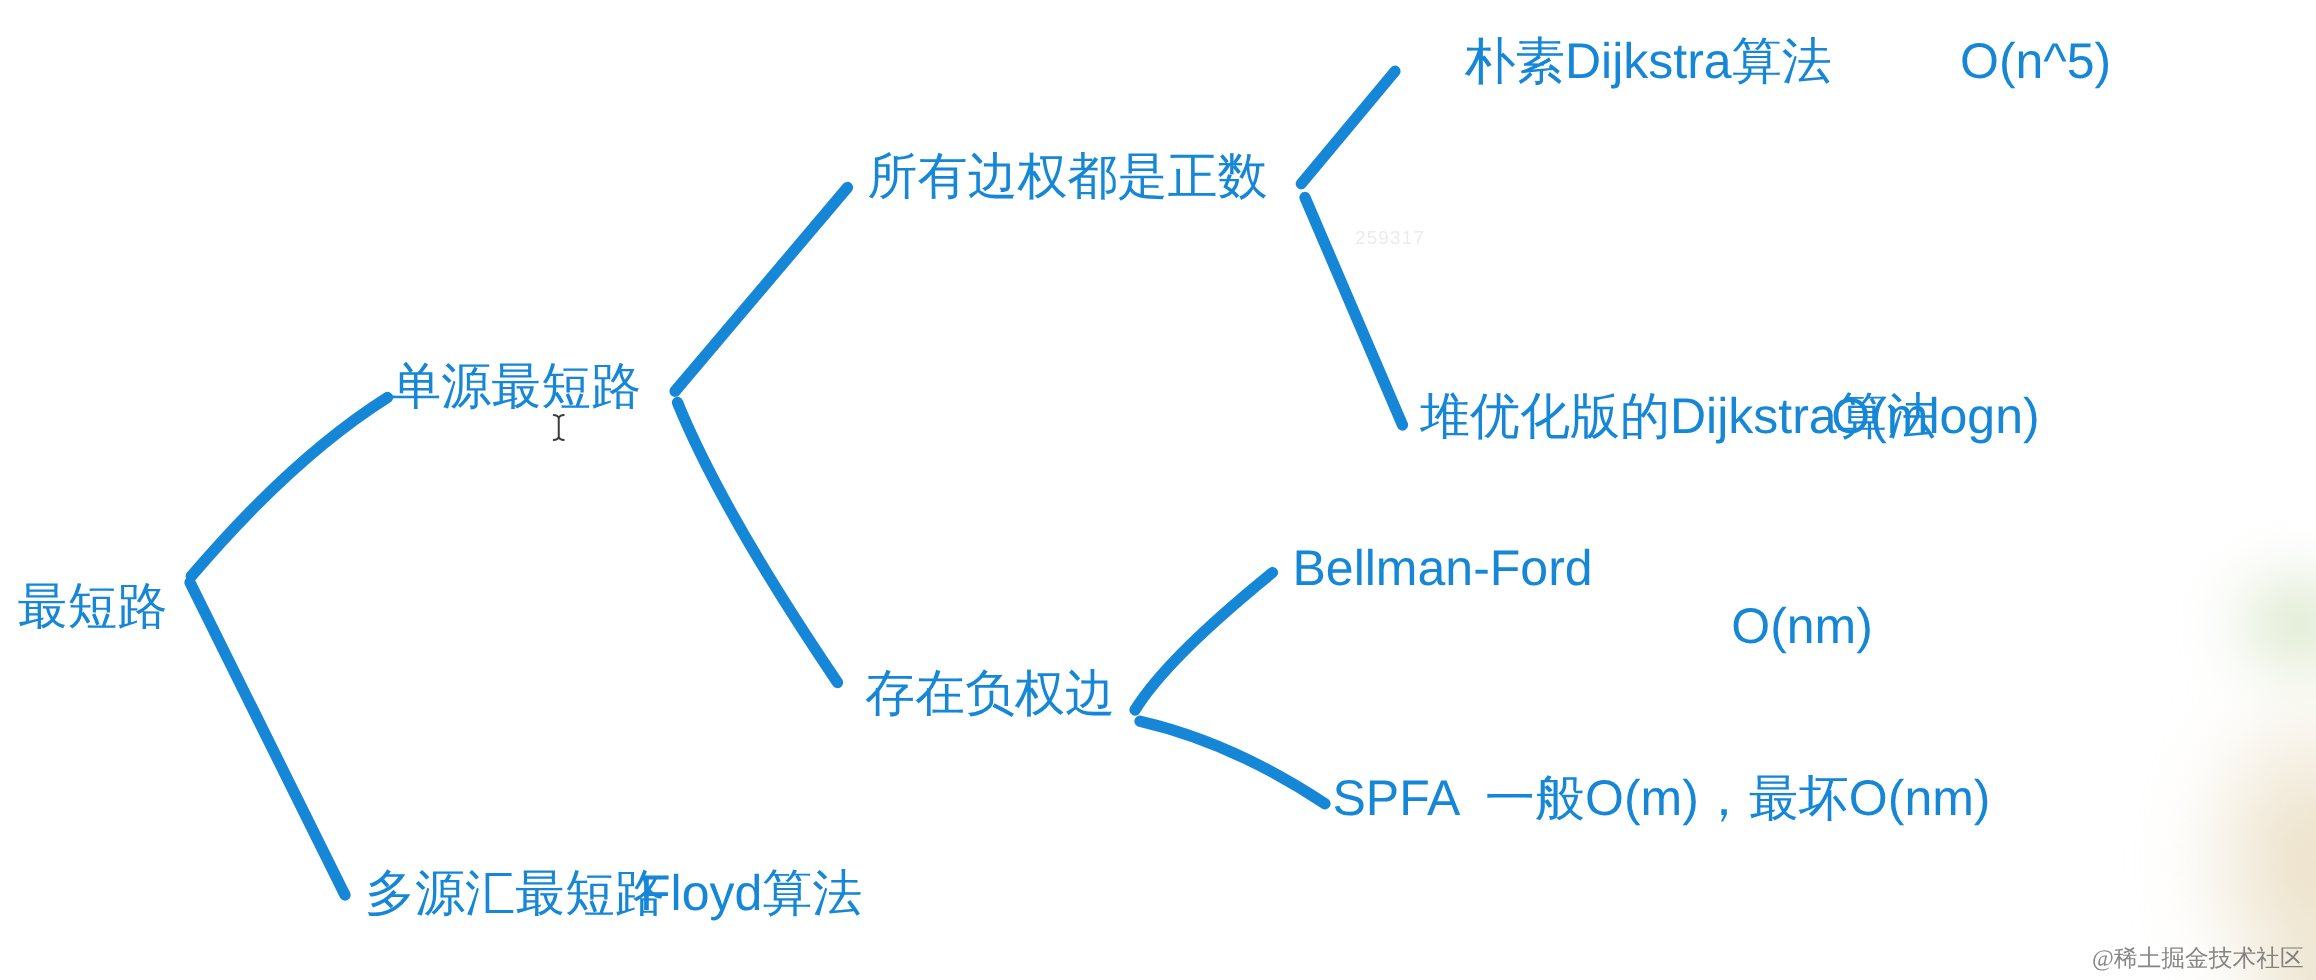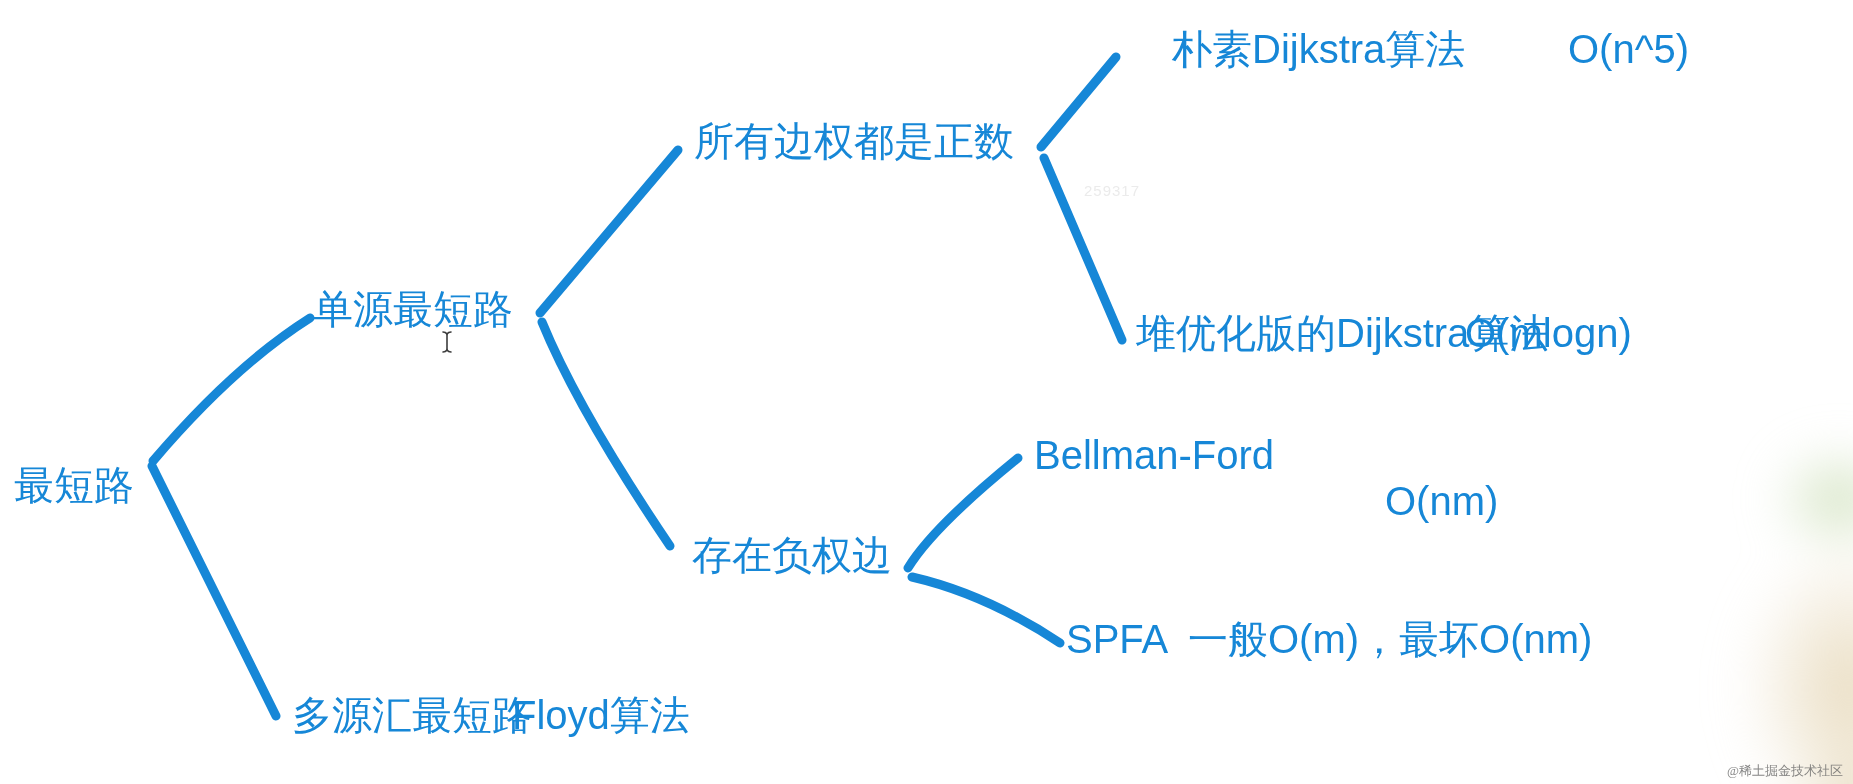--- a/index.html
+++ b/index.html
@@ -51,21 +51,21 @@
     background:
       radial-gradient(95px 75px at 72% 16%, #cfe0bb 0%, rgba(207,224,187,0) 70%),
       radial-gradient(150px 200px at 78% 60%, #e9dcc0 0%, rgba(233,220,192,0) 75%),
       radial-gradient(130px 150px at 92% 92%, #e5d9bd 0%, rgba(229,217,189,0) 75%);
     pointer-events: none;
   }
   .community-wm {
     position: absolute;
     right: 10px;
     bottom: 4px;
-    font-size: 13px;
+    font-size: 19px;
     color: rgba(100, 100, 100, 0.78);
     font-family: "Liberation Serif", "DejaVu Serif", serif;
     white-space: nowrap;
   }
   .text-cursor {
     position: absolute;
     left: 440px;
     top: 330px;
   }
 </style>

